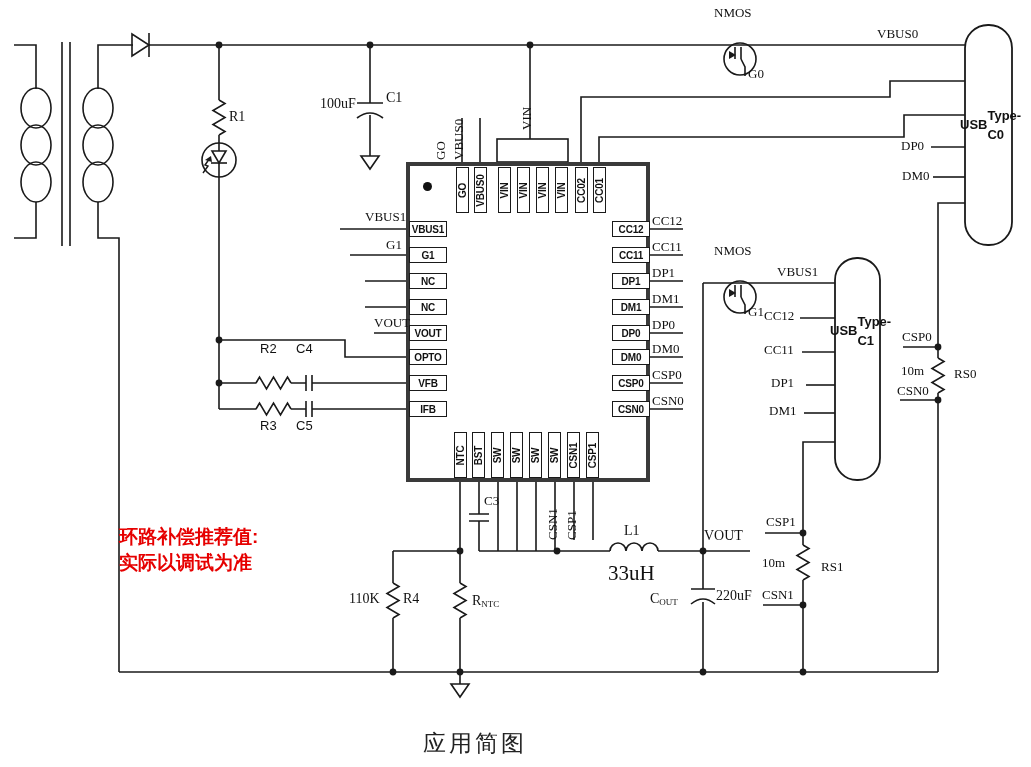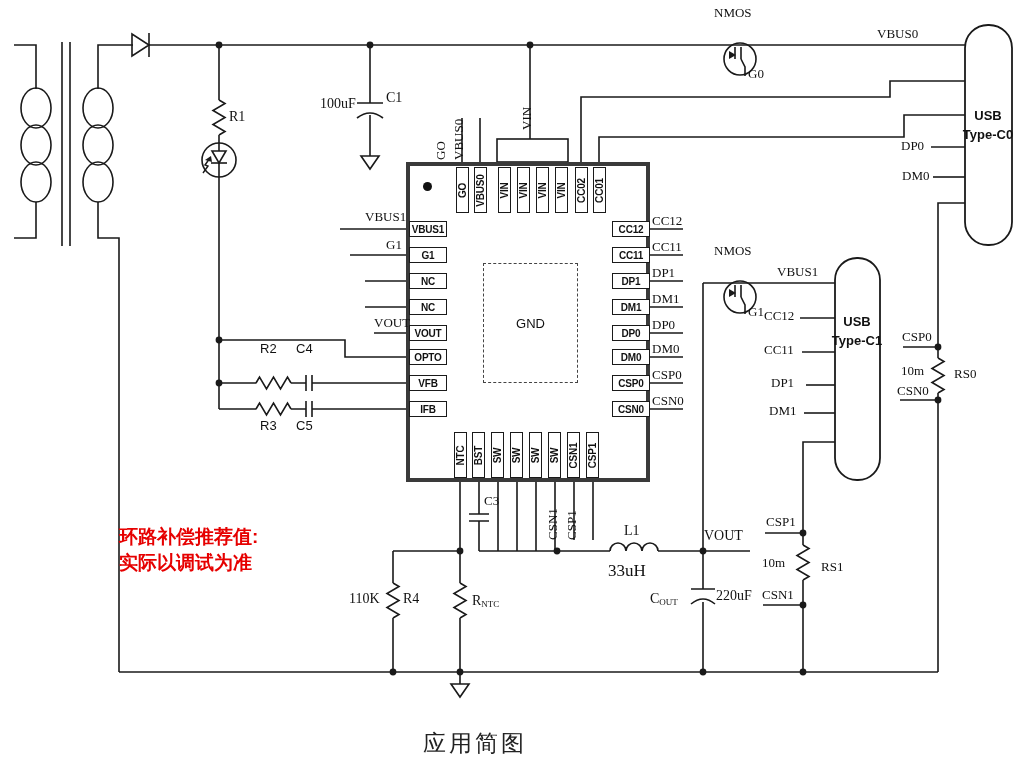--- a/index.html
+++ b/index.html
@@ -1,36 +1,36 @@
 <!DOCTYPE html>
 <html><head>
 <meta charset="utf-8">
 <style>
   html,body{margin:0;padding:0;background:#fff;}
   .canvas{position:relative;width:1031px;height:767px;background:#ffffff;overflow:hidden;
           font-family:"Liberation Serif","DejaVu Serif",serif;color:#111;}
   svg.wires{position:absolute;left:0;top:0;}
   .lbl{position:absolute;font-size:13px;line-height:1.05;white-space:nowrap;color:#111;}
-  .s14{font-size:14px;} .s16{font-size:17px;}
+  .s14{font-size:14px;} .s16{font-size:21px;}
   .sans{font-family:"Liberation Sans","DejaVu Sans",sans-serif;}
   .vlabel{position:absolute;font-size:13px;line-height:1;white-space:nowrap;height:14px;
           transform:rotate(-90deg);transform-origin:0 100%;}
   .ic-body{position:absolute;left:406px;top:162px;width:244px;height:320px;
            box-sizing:border-box;border:4px solid #3a3a3a;background:#fff;}
   .gnd-pad{position:absolute;left:483px;top:263px;width:95px;height:120px;box-sizing:border-box;
            border:1.6px dashed #444;display:flex;align-items:center;justify-content:center;
            font-family:"Liberation Sans",sans-serif;font-size:13px;}
   .pin{position:absolute;box-sizing:border-box;border:1.6px solid #1a1a1a;background:#fff;
        display:flex;align-items:center;justify-content:center;
        font-family:"Liberation Sans","DejaVu Sans",sans-serif;font-weight:bold;font-size:10px;}
   .pin-v{width:13px;height:46px;}
   .pin-v span{transform:rotate(-90deg);white-space:nowrap;letter-spacing:-0.2px;}
   .pin-h{width:38px;height:16px;letter-spacing:-0.2px;}
   .pin1-dot{position:absolute;left:423px;top:182px;width:9px;height:9px;border-radius:50%;background:#111;}
-  .usb-text{position:absolute;display:flex;flex-direction:column;align-items:center;
+  .usb-text{position:absolute;display:flex;flex-direction:row;align-items:center;
             font-family:"Liberation Sans",sans-serif;font-weight:bold;font-size:13px;line-height:1.45;}
   .sub{font-size:9px;vertical-align:-2px;}
   .note{position:absolute;left:119px;top:524px;color:#e60000;font-weight:bold;font-size:19px;
         line-height:26px;font-family:"Liberation Sans","DejaVu Sans",sans-serif;}
   .title{position:absolute;left:375px;top:728px;width:200px;text-align:center;
          font-size:23px;letter-spacing:3px;color:#222;}
 </style>
 </head>
 <body>
 
@@ -183,23 +183,20 @@
         <circle cx="803" cy="672" r="3.4"></circle>
       <circle cx="803" cy="533" r="3.4"></circle>
         <circle cx="803" cy="605" r="3.4"></circle>
       <circle cx="938" cy="347" r="3.4"></circle>
         <circle cx="938" cy="400" r="3.4"></circle>
     </g>
   </svg>
 
   <div class="ic-body"></div>
   <div class="pin1-dot"></div>
-  <div class="gnd-pad">
-      <span>GND</span>
-    </div>
 
   <div class="pin pin-v" style="left:456px;top:167px">
       <span>GO</span>
     </div>
   <div class="pin pin-v" style="left:474px;top:167px">
       <span>VBUS0</span>
     </div>
   <div class="pin pin-v" style="left:498px;top:167px">
       <span>VIN</span>
     </div>

